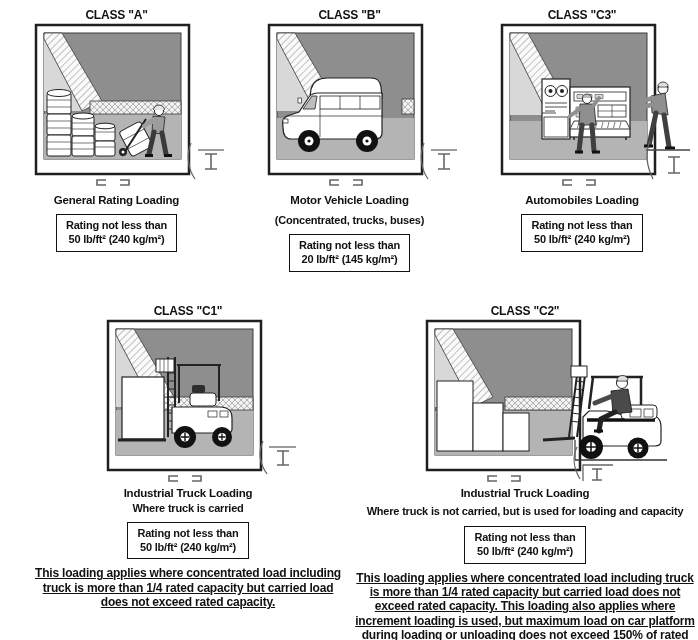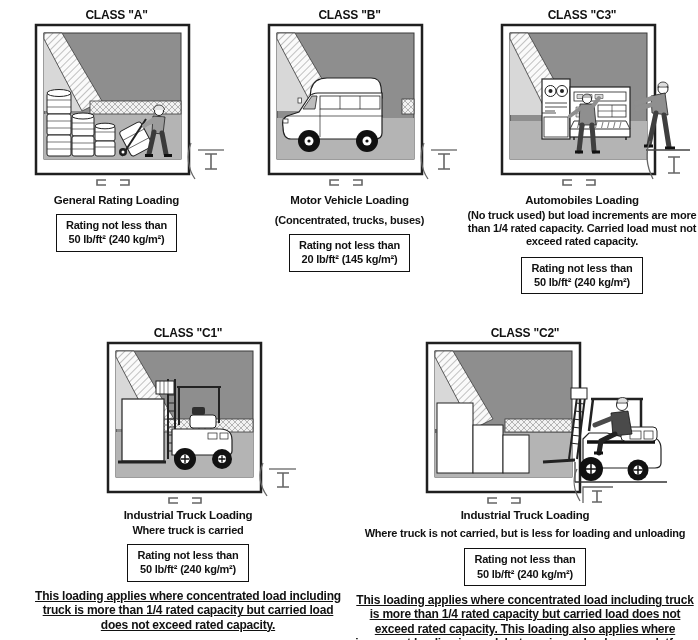--- a/index.html
+++ b/index.html
@@ -207,21 +207,20 @@
           <path d="M144,123 h9 M165,125 h10" stroke="#111" stroke-width="3"></path>
           <path d="M146,127 h44" stroke="#444" stroke-width="1.5" fill="none"></path>
         </g>
         <path d="M72,157 h-9 v5 h9 M86,157 h9 v5 h-9" fill="none" stroke="#666" stroke-width="1.6"></path>
         <g stroke="#666" fill="none">
           <path d="M150,118 c-5,12 -3,26 3,38" stroke-width="1.3"></path>
           <path d="M174,134 v16 M168,134 h12 M168,150 h12" stroke-width="1.6"></path>
         </g>
       </svg>
       <div class="caption">Automobiles Loading</div>
-      <p class="desc">(No truck used) but load increments are more than 1/4 rated capacity. Carried load must not exceed rated capacity.</p>
       <div class="rating-box">
         <div>Rating not less than</div>
         <div>50 lb/ft² (240 kg/m²)</div>
       </div>
     </section>
   </div>
 
   <div class="row row-bottom">
 
     <section class="panel panel-c1">
@@ -332,21 +331,21 @@
           <path d="M150,141 h92" stroke="#333" stroke-width="1.5" fill="none"></path>
         </g>
         <path d="M72,157 h-9 v5 h9 M86,157 h9 v5 h-9" fill="none" stroke="#666" stroke-width="1.6"></path>
         <g stroke="#666" fill="none">
           <path d="M152,128 c-5,10 -3,22 3,32" stroke-width="1.3"></path>
           <path d="M158,162 v-16 h30" stroke-width="1.3"></path>
           <path d="M172,150 v11 M167,150 h10 M167,161 h10" stroke-width="1.6"></path>
         </g>
       </svg>
       <div class="caption">Industrial Truck Loading</div>
-      <p class="desc">Where truck is not carried, but is less for loading and unloading</p>
+      <p class="desc">Where truck is not carried, but is used for loading and capacity</p>
       <div class="rating-box">
         <div>Rating not less than</div>
         <div>50 lb/ft² (240 kg/m²)</div>
       </div>
       <p class="note">This loading applies where concentrated load including truck is more than 1/4 rated capacity but carried load does not exceed rated capacity. This loading also applies where increment loading is used, but maximum load on car platform during loading or unloading does not exceed 150% of rated load.</p>
     </section>
   </div>
 </div>
 
 </body></html>

